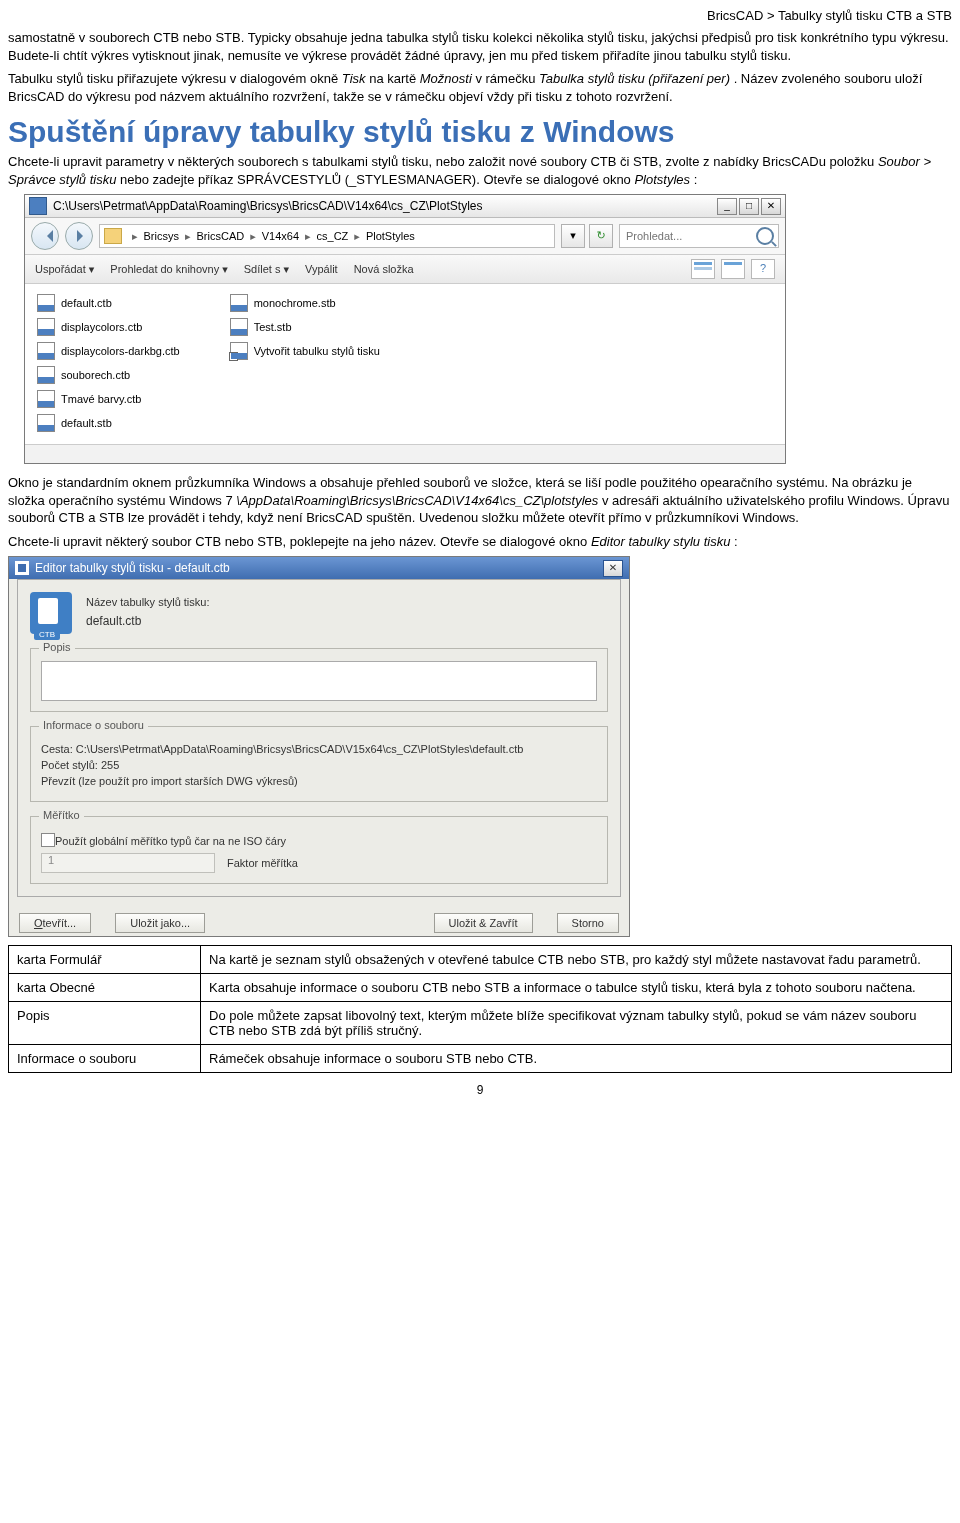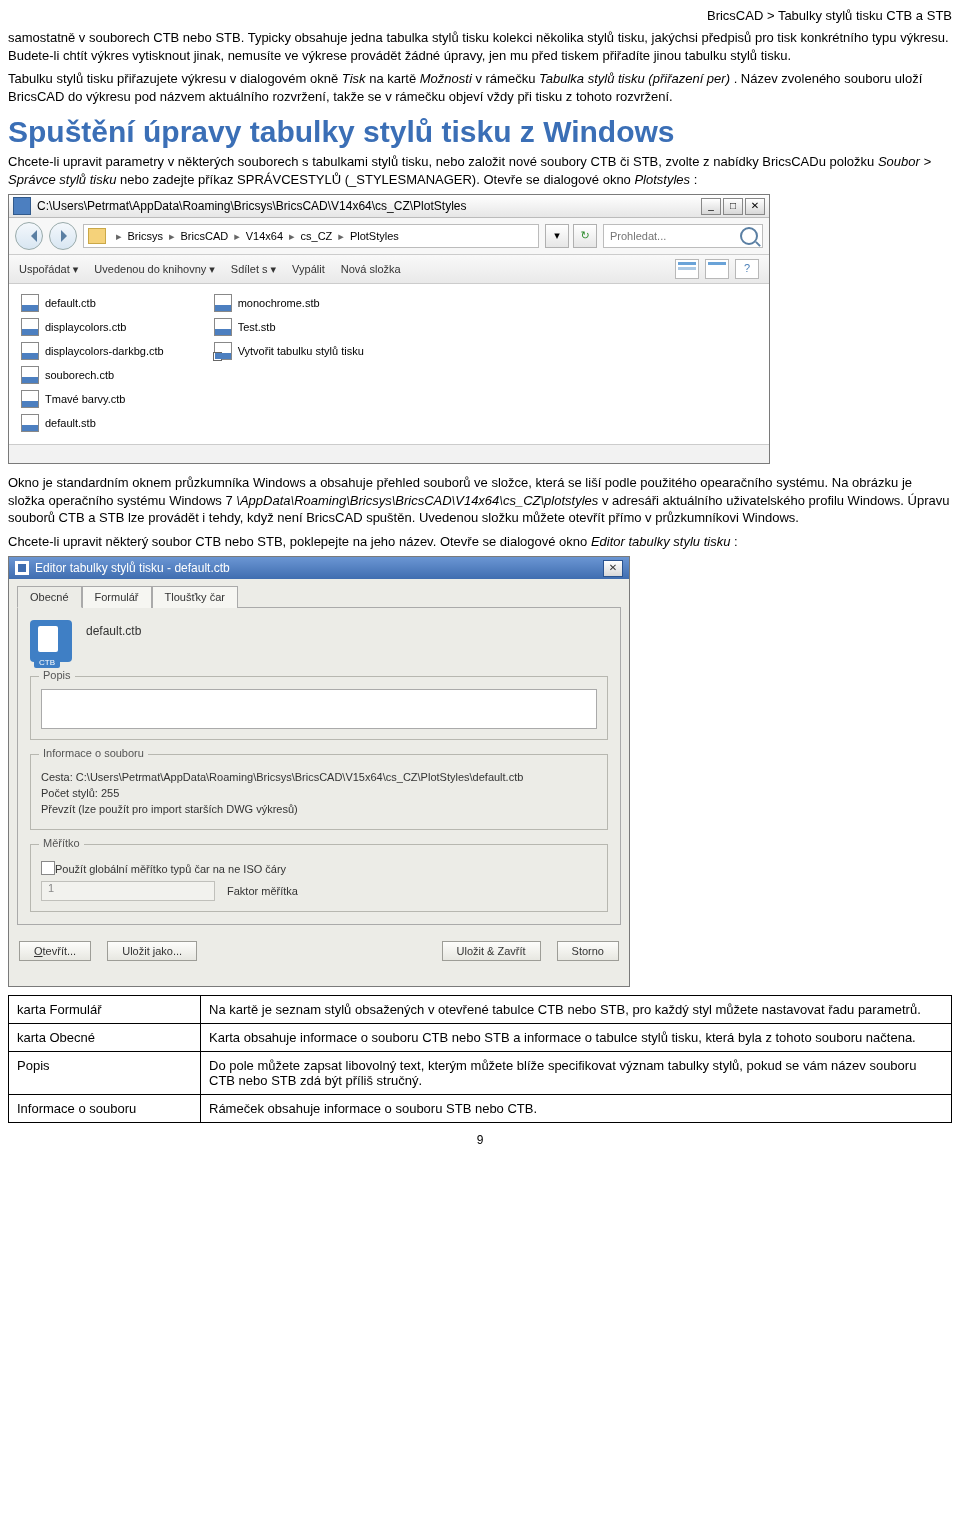--- a/index.html
+++ b/index.html
@@ -1,20 +1,20 @@
 <!DOCTYPE html>
 <html><head>
 <meta charset="utf-8">
 <style>
 body{font-family:Verdana,Geneva,sans-serif;font-size:13px;margin:0;padding:8px 8px 20px;background:#fff;color:#000;width:944px}
 .breadcrumb{color:#000;font-size:13px;text-align:right;margin-bottom:6px}
 .body-text{font-size:13px;line-height:1.35;margin:0 0 6px}
 .body-text .it{font-style:italic}
 h1.blue{color:#3b6fb6;font-weight:bold;font-size:30px;margin:10px 0 4px;font-family:Verdana,Geneva,sans-serif}
-.explorer{border:1px solid #7a7a7a;background:#f4f4f4;font-family:Tahoma,sans-serif;font-size:12px;width:760px;margin:6px 0 10px;position:relative}
+.explorer{border:1px solid #7a7a7a;background:#f4f4f4;font-family:Tahoma,sans-serif;font-size:12px;width:760px;margin:6px 16px 10px;position:relative}
 .exp-titlebar{display:flex;align-items:center;background:linear-gradient(#fff,#e6e6e6);border-bottom:1px solid #bbb;height:22px;padding:0 4px}
 .exp-titlebar .ticon{width:16px;height:16px;background:#4c7fc0;margin-right:6px;border:1px solid #325a8c}
 .exp-titlebar .txt{flex:0 0 auto}
 .exp-titlebar .sp{flex:1}
 .winbtns{display:flex;gap:2px;margin-left:auto}
 .winbtn{width:18px;height:15px;border:1px solid #888;background:linear-gradient(#fff,#d8d8d8);font-size:10px;line-height:13px;text-align:center}
 .exp-addr{display:flex;align-items:center;gap:6px;padding:4px 6px;background:#f7f7f7;border-bottom:1px solid #ccc}
 .navbtn{width:26px;height:26px;border-radius:50%;border:1px solid #9aa;background:linear-gradient(#f4f8fc,#d8e6f2);position:relative}
 .navbtn::after{content:"";position:absolute;left:9px;top:7px;border:6px solid transparent;border-right-color:#5a7fa3}
 .navbtn.r::after{border-right-color:transparent;border-left-color:#5a7fa3;left:11px}
@@ -60,21 +60,21 @@
 .ed-value{font-size:12px;color:#333}
 .clear{clear:both}
 .group{border:1px solid #b7b7b0;margin:14px 0 0;padding:12px 10px 10px;position:relative}
 .group .legend{position:absolute;top:-8px;left:8px;background:#ecece7;padding:0 4px;font-size:11px;color:#555}
 .desc-area{border:1px solid #aaa;background:#fff;height:40px;width:100%;box-sizing:border-box}
 .g-row{font-size:11px;margin:4px 0}
 .chk{display:flex;align-items:flex-end;gap:0;margin:4px 0}
 .chkbox{width:12px;height:12px;border:1px solid #888;background:#fff}
 .factor-row{display:flex;align-items:center;gap:12px;margin-top:6px}
 .factor-input{border:1px solid #c0c0bb;background:#f2f2ee;width:160px;height:18px;padding:0 6px;color:#888}
-.ed-btnrow{display:flex;gap:16px;padding:8px 10px 25px}
+.ed-btnrow{display:flex;gap:24px;padding:8px 10px 3px}
 .ed-btn{border:1px solid #9d9d97;background:linear-gradient(#fdfdfb,#e7e7e1);padding:3px 14px;font-size:11px;color:#333}
 .ed-btn u{text-decoration:underline}
 .ed-btnrow .sp{flex:1}
 table.info{border-collapse:collapse;width:100%;font-size:13px;margin-top:8px}
 table.info td{border:1px solid #000;padding:6px 8px;vertical-align:top}
 table.info td.left{width:175px}
 .pagenum{text-align:center;font-size:12px;margin-top:10px}
 </style>
 </head>
 <body>
@@ -134,21 +134,21 @@
       <div class="ab">▾</div>
       <div class="ab green">↻</div>
     </div>
     <div class="searchw">
       <input placeholder="Prohledat..." style="">
       <div class="magnifier"></div>
     </div>
   </div>
   <div class="exp-toolbar">
     <span class="tdrop">Uspořádat</span>
-    <span class="tdrop">Uvedenou do knihovny</span>
+    <span class="tdrop">Prohledat do knihovny</span>
     <span class="tdrop">Sdílet s</span>
     <span>Vypálit</span>
     <span>Nová složka</span>
     <div class="sp"></div>
     <div class="viewbtns">
       <div class="viewbtn">
           <div class="bar1"></div>
           <div class="bar2"></div>
         </div>
       <div class="viewbtn">
@@ -214,28 +214,24 @@
   <span>:</span>
 </p>
 
 <div class="editor">
   <div class="ed-title">
     <div class="ic"></div>
     <span>Editor tabulky stylů tisku - default.ctb</span>
     <div class="sp"></div>
     <div class="close">✕</div>
   </div>
-  <div class="ed-tabs">
-    <div class="ed-tab active">Obecné</div>
-    <div class="ed-tab">Formulář</div>
-    <div class="ed-tab">Tloušťky čar</div>
-  </div>
   <div class="ed-panel">
     <div class="big-icon"></div>
     <div style="padding-top:4px">
+      <div class="ed-label">Název tabulky stylů tisku:</div>
       <div class="ed-value">default.ctb</div>
     </div>
     <div class="clear"></div>
 
     <div class="group">
       <div class="legend">Popis</div>
       <div class="desc-area"></div>
     </div>
 
     <div class="group">

